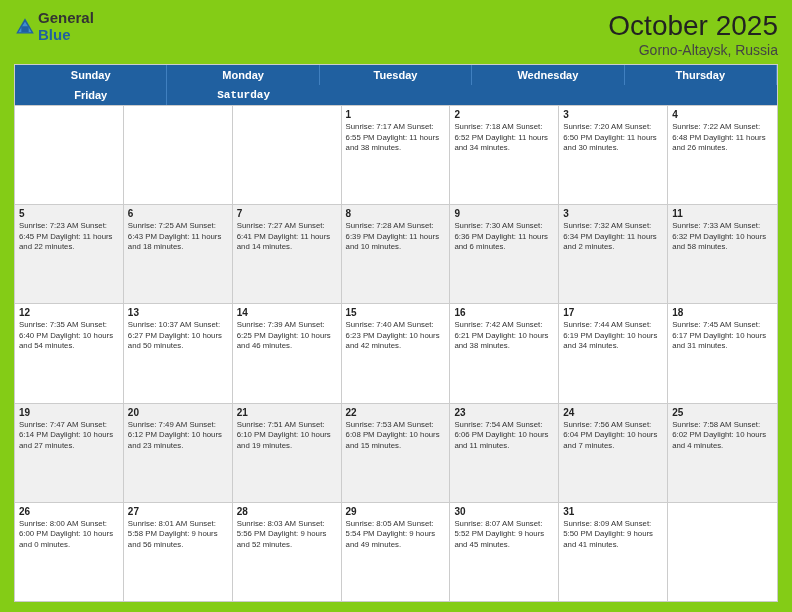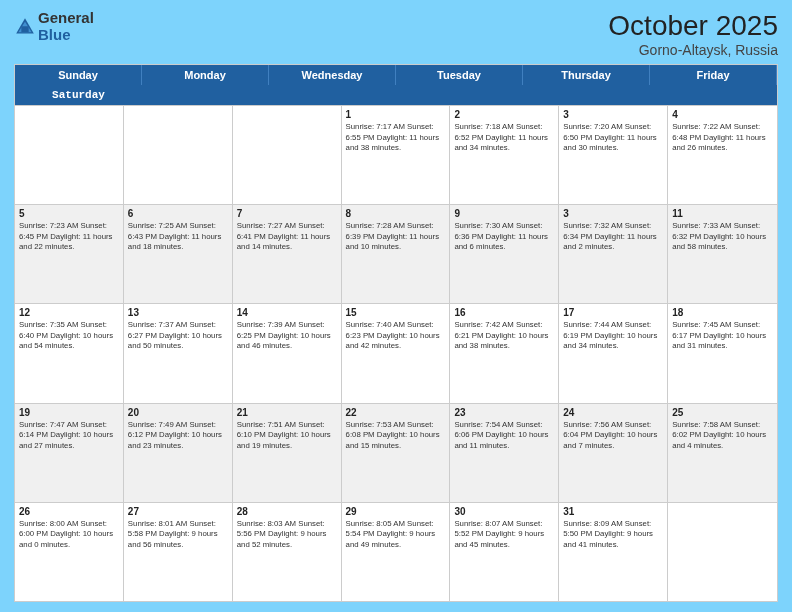--- a/index.html
+++ b/index.html
@@ -6,21 +6,21 @@
     body {
       font-family: Arial, sans-serif;
       background: #fff;
       width: 792px;
       height: 612px;
       overflow: hidden;
     }
     .page {
       width: 792px;
       height: 612px;
-      background: #7dd3fc;
+      background: #84cc16;
       display: flex;
       flex-direction: column;
       padding: 10px 14px 10px 14px;
     }
     .header {
       display: flex;
       align-items: flex-start;
       justify-content: space-between;
       margin-bottom: 6px;
     }
@@ -62,21 +62,21 @@
       color: #444;
     }
     .calendar {
       flex: 1;
       display: flex;
       flex-direction: column;
       border: 1px solid #ccc;
     }
     .cal-header {
       display: grid;
-      grid-template-columns: repeat(6, 1fr);
+      grid-template-columns: repeat(5, 1fr);
       background: #2060a0;
     }
     .cal-header-cell {
       color: #fff;
       font-size: 11px;
       font-weight: bold;
       text-align: center;
       padding: 4px 2px;
       border-right: 1px solid #4080c0;
     }
@@ -135,22 +135,22 @@
     </div>
     <div class="title-area">
       <div class="month-title">October 2025</div>
       <div class="location-title">Gorno-Altaysk, Russia</div>
     </div>
   </div>
   <div class="calendar">
     <div class="cal-header">
     <div class="cal-header-cell">Sunday</div>
         <div class="cal-header-cell">Monday</div>
+        <div class="cal-header-cell">Tuesday</div>
         <div class="cal-header-cell">Wednesday</div>
-        <div class="cal-header-cell">Tuesday</div>
         <div class="cal-header-cell">Thursday</div>
         <div class="cal-header-cell">Friday</div>
         <div class="cal-header-cell">Saturday</div>
       </div>
     <div class="cal-body">
     <div class="cal-row">
           <div class="cal-cell"></div>
           <div class="cal-cell"></div>
           <div class="cal-cell"></div>
           <div class="cal-cell">
@@ -224,21 +224,21 @@
         </div>
         <div class="cal-row">
           <div class="cal-cell">
             <span class="cell-date">12</span>
             <div class="cell-info">Sunrise: 7:35 AM
 Sunset: 6:40 PM
 Daylight: 10 hours and 54 minutes.</div>
           </div>
           <div class="cal-cell">
             <span class="cell-date">13</span>
-            <div class="cell-info">Sunrise: 7:37 AM
+            <div class="cell-info">Sunrise: 10:37 AM
 Sunset: 6:27 PM
 Daylight: 10 hours and 50 minutes.</div>
           </div>
           <div class="cal-cell">
             <span class="cell-date">14</span>
             <div class="cell-info">Sunrise: 7:39 AM
 Sunset: 6:25 PM
 Daylight: 10 hours and 46 minutes.</div>
           </div>
           <div class="cal-cell">

